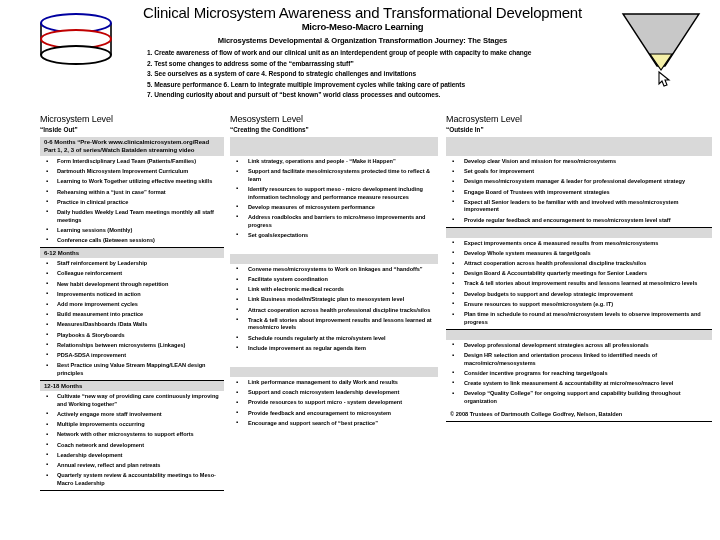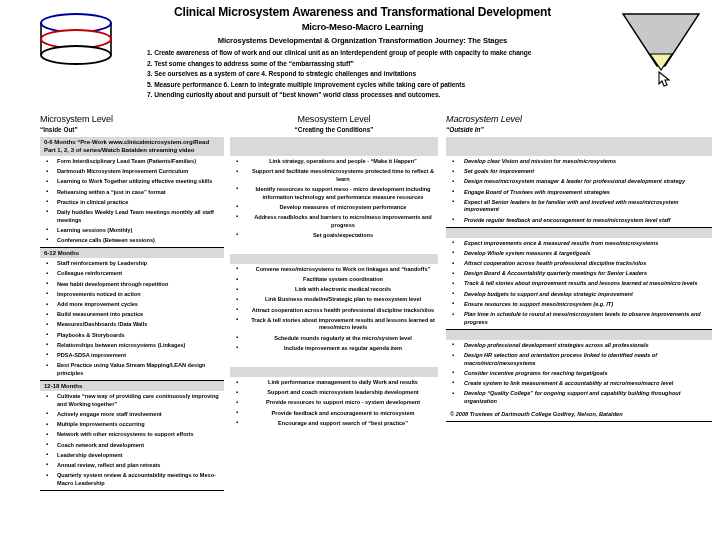--- a/index.html
+++ b/index.html
@@ -22,22 +22,22 @@
     height: 113px;
   }
   .title-block {
     position: absolute;
     left: 135px;
     top: 6px;
     width: 455px;
     text-align: center;
   }
   .title-main {
-    font-size: 12px;
-    font-weight: bold;
+    font-size: 15px;
+    font-weight: normal;
     line-height: 13px;
     letter-spacing: -0.2px;
   }
   .title-sub {
     font-size: 9.5px;
     font-weight: bold;
     line-height: 15px;
     letter-spacing: -0.2px;
   }
   .title-journey {
@@ -86,22 +86,22 @@
     left: 0;
     width: 720px;
     height: 427px;
     display: flex;
   }
   .col {
     position: relative;
     box-sizing: border-box;
   }
   .col-1 { width: 228px; padding-left: 40px; padding-right: 4px; }
-  .col-2 { width: 216px; padding-left: 2px; padding-right: 6px; text-align: center; }
-  .col-3 { width: 276px; padding-left: 2px; padding-right: 8px; font-style: italic; }
+  .col-2 { width: 216px; padding-left: 2px; padding-right: 6px; }
+  .col-3 { width: 276px; padding-left: 2px; padding-right: 8px; }
 
   .col-head {
     font-size: 9px;
     line-height: 12px;
     margin-bottom: 0px;
     letter-spacing: -0.1px;
   }
   .col-sub {
     font-size: 6.4px;
     font-weight: bold;

